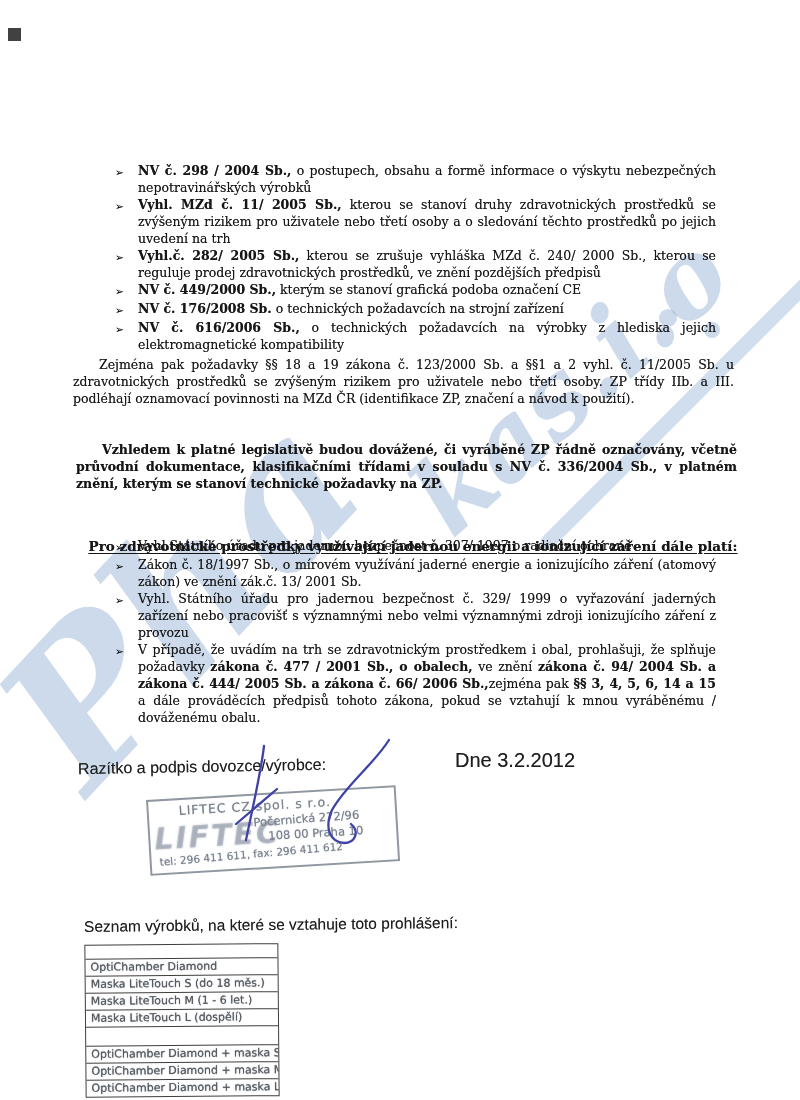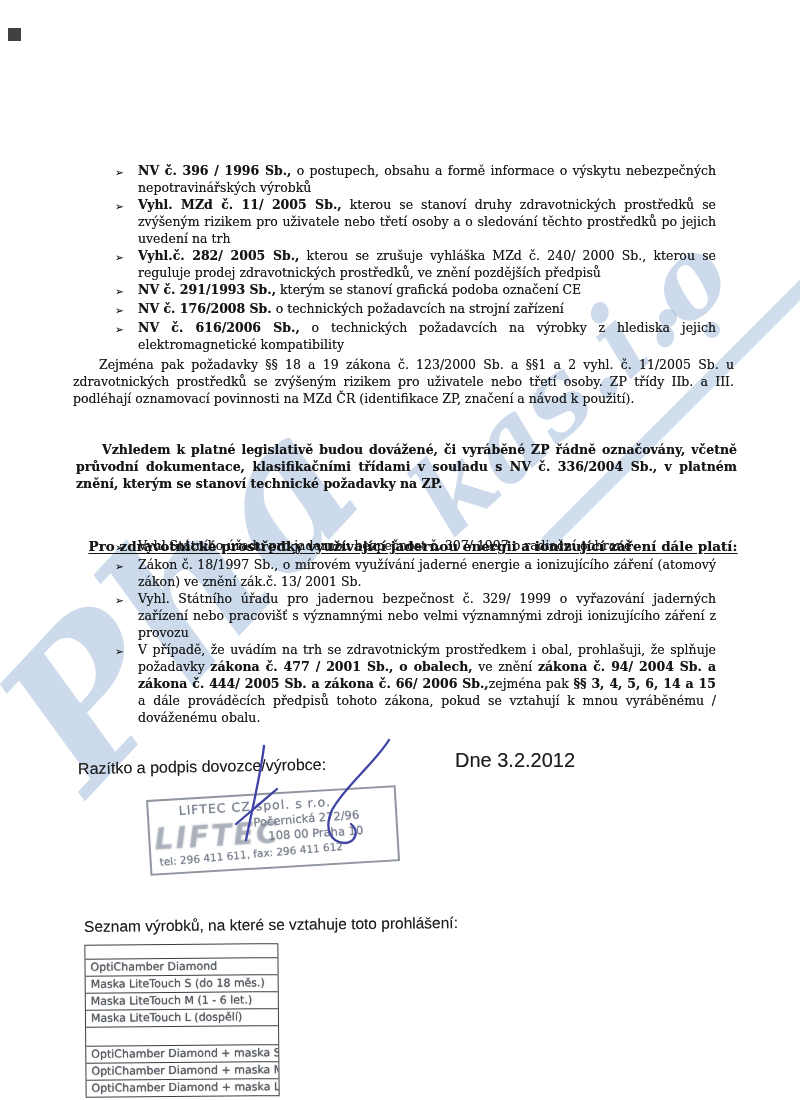--- a/index.html
+++ b/index.html
@@ -52,33 +52,33 @@
     <circle id="wm-dot1" cx="668" cy="318" r="9" fill="rgba(133,167,207,0.42)"></circle>
     <circle id="wm-dot2" cx="712" cy="330" r="8" fill="rgba(133,167,207,0.42)"></circle>
   </g>
 </svg>
 
 <div class="abs artifact-square" style="left:8px;top:28px;width:13px;height:13px;"></div>
 
 <div class="abs scan" style="left:115px;top:162px;width:601px;">
     <div class="bullet-item">
       <span class="bullet-arrow">➢</span>
-      <span class="bullet-text"><span class="b">NV č. 396 / 1996 Sb.,</span><span> o postupech, obsahu a formě informace o výskytu nebezpečných nepotravinářských výrobků</span></span>
+      <span class="bullet-text"><span class="b">NV č. 298 / 2004 Sb.,</span><span> o postupech, obsahu a formě informace o výskytu nebezpečných nepotravinářských výrobků</span></span>
     </div>
     <div class="bullet-item">
       <span class="bullet-arrow">➢</span>
       <span class="bullet-text"><span class="b">Vyhl. MZd č. 11/ 2005 Sb.,</span><span> kterou se stanoví druhy zdravotnických prostředků se zvýšeným rizikem pro uživatele nebo třetí osoby a o sledování těchto prostředků po jejich uvedení na trh</span></span>
     </div>
     <div class="bullet-item">
       <span class="bullet-arrow">➢</span>
       <span class="bullet-text"><span class="b">Vyhl.č. 282/ 2005 Sb.,</span><span> kterou se zrušuje vyhláška MZd č. 240/ 2000 Sb., kterou se reguluje prodej zdravotnických prostředků, ve znění pozdějších předpisů</span></span>
     </div>
     <div class="bullet-item">
       <span class="bullet-arrow">➢</span>
-      <span class="bullet-text"><span class="b">NV č. 291/1993 Sb.,</span><span> kterým se stanoví grafická podoba označení CE</span></span>
+      <span class="bullet-text"><span class="b">NV č. 449/2000 Sb.,</span><span> kterým se stanoví grafická podoba označení CE</span></span>
     </div>
     <div class="bullet-item">
       <span class="bullet-arrow">➢</span>
       <span class="bullet-text"><span class="b">NV č. 176/2008 Sb.</span><span> o technických požadavcích na strojní zařízení</span></span>
     </div>
     <div class="bullet-item">
       <span class="bullet-arrow">➢</span>
       <span class="bullet-text"><span class="b">NV č. 616/2006 Sb.,</span><span> o technických požadavcích na výrobky z hlediska jejich elektromagnetické kompatibility</span></span>
     </div>
   </div>

